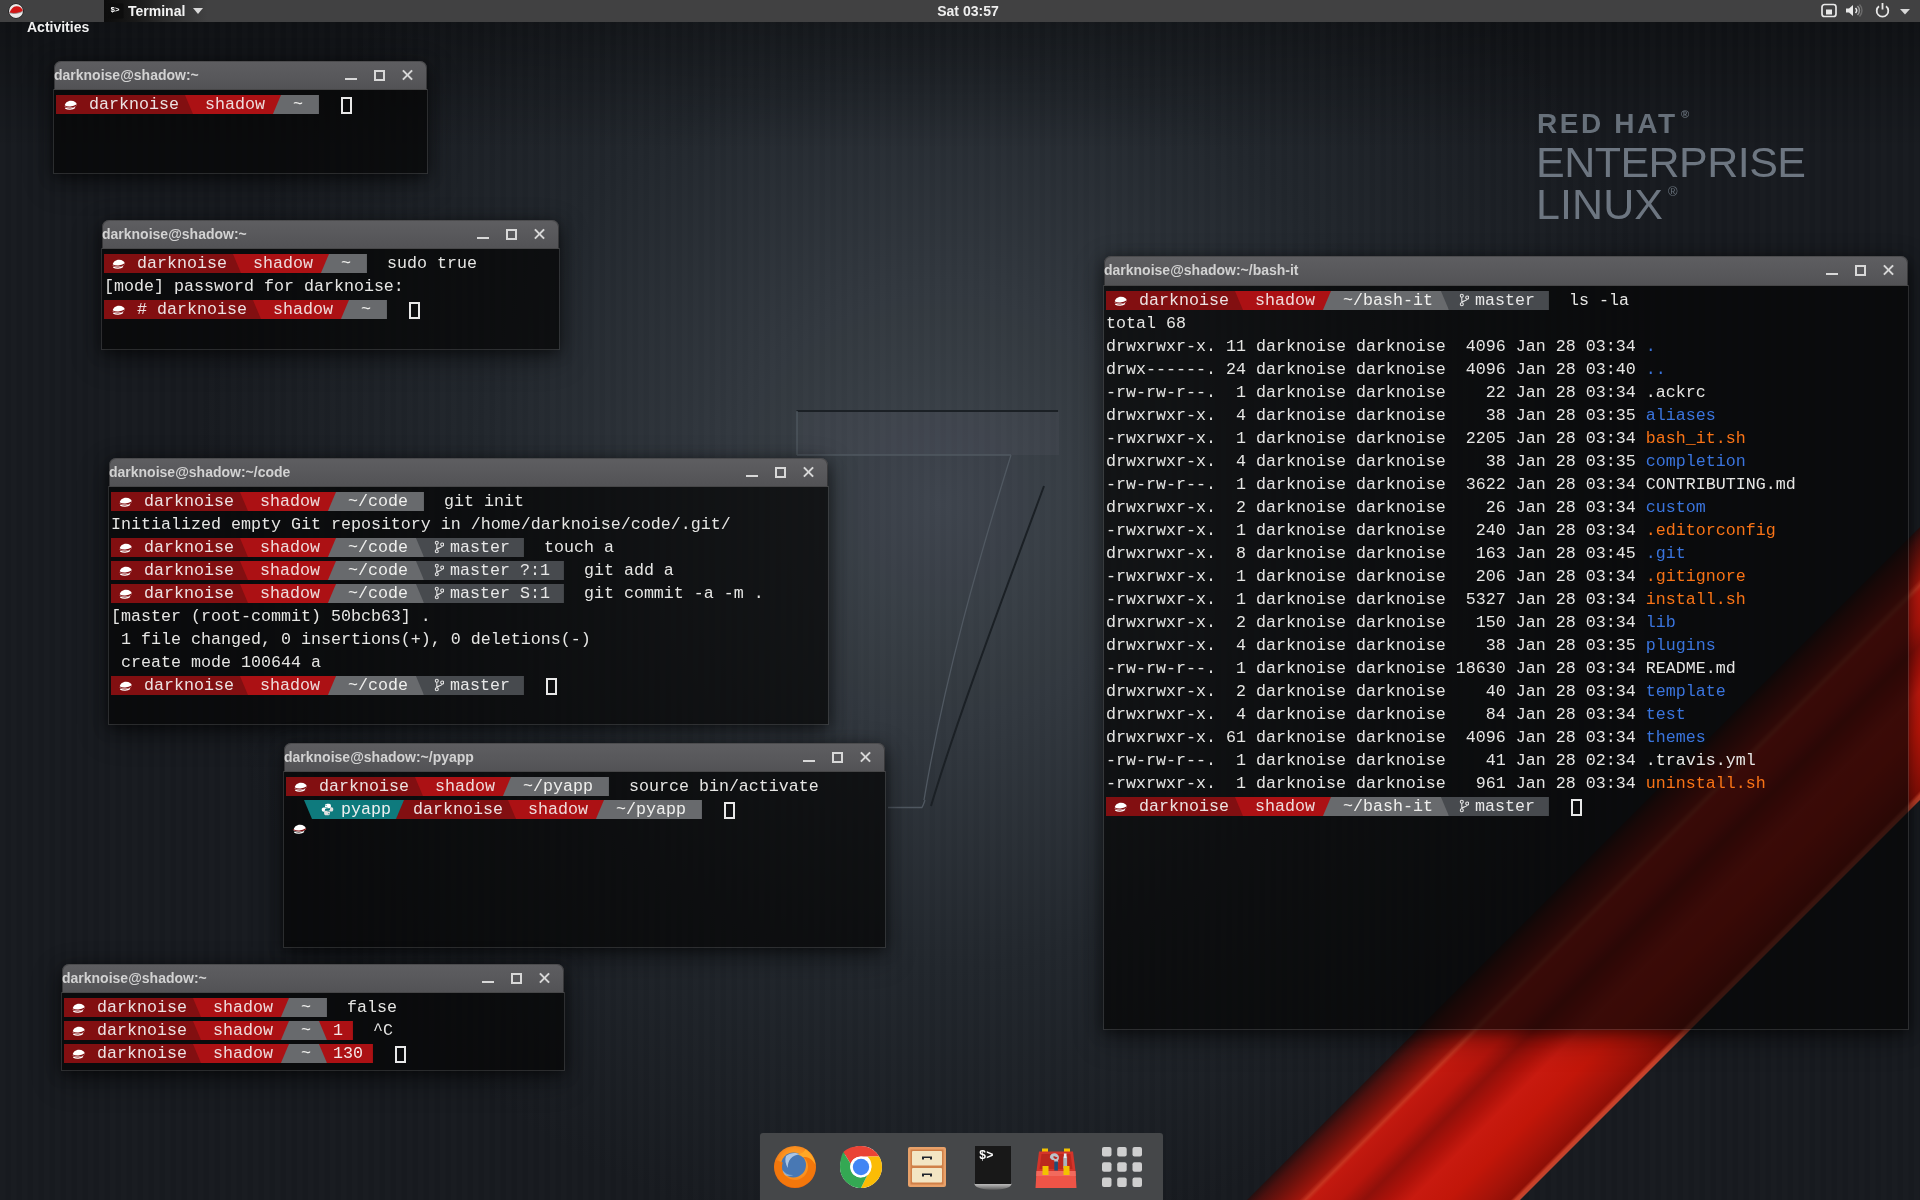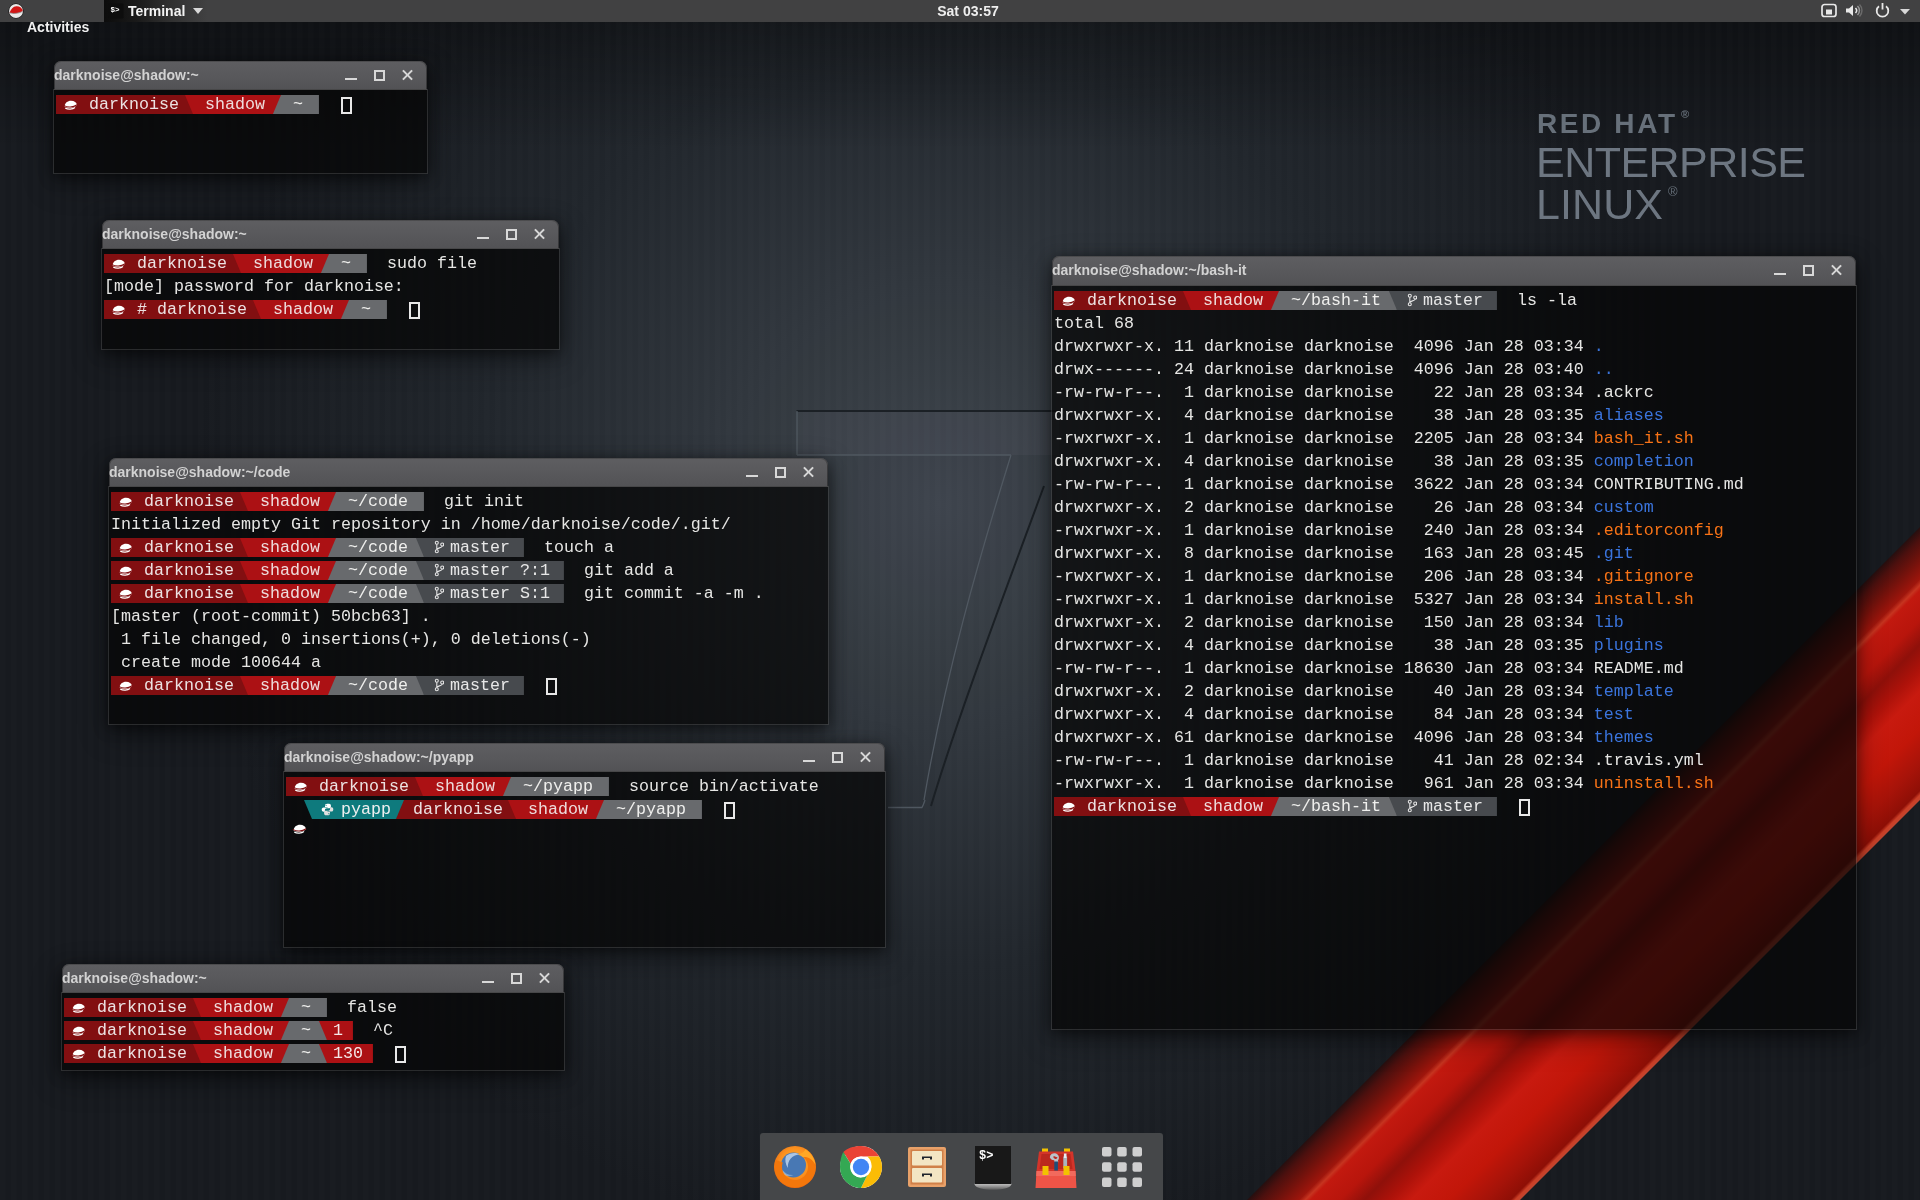--- a/index.html
+++ b/index.html
@@ -141,21 +141,21 @@
         </span>
         <span class="wb cl">
           <i></i>
         </span>
       </span></div>
   <div class="body">
     <div class="row"><span class="seg u"><svg class="hat" width="16" height="11" viewBox="0 0 16 11">
             <path d="M1.6,7.6 C1.6,4 4.6,1.8 8,1.8 C11.4,1.8 13.6,3.6 13.8,5.6 L14,6.6 C10.4,9.3 4.6,9.6 1.6,7.6 Z" fill="#fff"></path>
             <path d="M2.2,9 C5,10.8 9.6,10.4 12,8.6" fill="none" stroke="#fff" stroke-width="1.2"></path>
             <path d="M0.8,6.4 C4.2,8.8 10,8.6 14.2,5.8" fill="none" stroke="#820f11" stroke-width="1.1"></path>
-          </svg>darknoise</span><span class="seg s sl">shadow</span><span class="seg p sr">~</span><span class="arr a-p"></span><span class="cmd">sudo file</span></div>
+          </svg>darknoise</span><span class="seg s sl">shadow</span><span class="seg p sr">~</span><span class="arr a-p"></span><span class="cmd">sudo true</span></div>
     <div class="row out">[mode] password for darknoise:</div>
     <div class="row"><span class="seg u"><svg class="hat" width="16" height="11" viewBox="0 0 16 11">
             <path d="M1.6,7.6 C1.6,4 4.6,1.8 8,1.8 C11.4,1.8 13.6,3.6 13.8,5.6 L14,6.6 C10.4,9.3 4.6,9.6 1.6,7.6 Z" fill="#fff"></path>
             <path d="M2.2,9 C5,10.8 9.6,10.4 12,8.6" fill="none" stroke="#fff" stroke-width="1.2"></path>
             <path d="M0.8,6.4 C4.2,8.8 10,8.6 14.2,5.8" fill="none" stroke="#820f11" stroke-width="1.1"></path>
           </svg># darknoise</span><span class="seg s sl">shadow</span><span class="seg p sr">~</span><span class="arr a-p"></span><span class="cur"></span></div>
   </div>
 </div>
 
 <div class="win" style="left:109px;top:458px;width:719px;height:266px">
@@ -276,21 +276,21 @@
             <path d="M0.8,6.4 C4.2,8.8 10,8.6 14.2,5.8" fill="none" stroke="#820f11" stroke-width="1.1"></path>
           </svg>darknoise</span><span class="seg s sl">shadow</span><span class="seg p sr">~</span><span class="seg e sl">1</span><span class="arr a-e"></span><span class="cmd">^C</span></div>
     <div class="row"><span class="seg u"><svg class="hat" width="16" height="11" viewBox="0 0 16 11">
             <path d="M1.6,7.6 C1.6,4 4.6,1.8 8,1.8 C11.4,1.8 13.6,3.6 13.8,5.6 L14,6.6 C10.4,9.3 4.6,9.6 1.6,7.6 Z" fill="#fff"></path>
             <path d="M2.2,9 C5,10.8 9.6,10.4 12,8.6" fill="none" stroke="#fff" stroke-width="1.2"></path>
             <path d="M0.8,6.4 C4.2,8.8 10,8.6 14.2,5.8" fill="none" stroke="#820f11" stroke-width="1.1"></path>
           </svg>darknoise</span><span class="seg s sl">shadow</span><span class="seg p sr">~</span><span class="seg e sl">130</span><span class="arr a-e"></span><span class="cur"></span></div>
   </div>
 </div>
 
-<div class="win" style="left:1052px;top:256px;width:804px;height:773px">
+<div class="win" style="left:1104px;top:256px;width:804px;height:773px">
   <div class="tb" style="height:30px;line-height:29px">darknoise@shadow:~/bash-it<span class="btns">
         <span class="wb mn">
           <i></i>
         </span>
         <span class="wb mx">
           <i></i>
         </span>
         <span class="wb cl">
           <i></i>
         </span>

